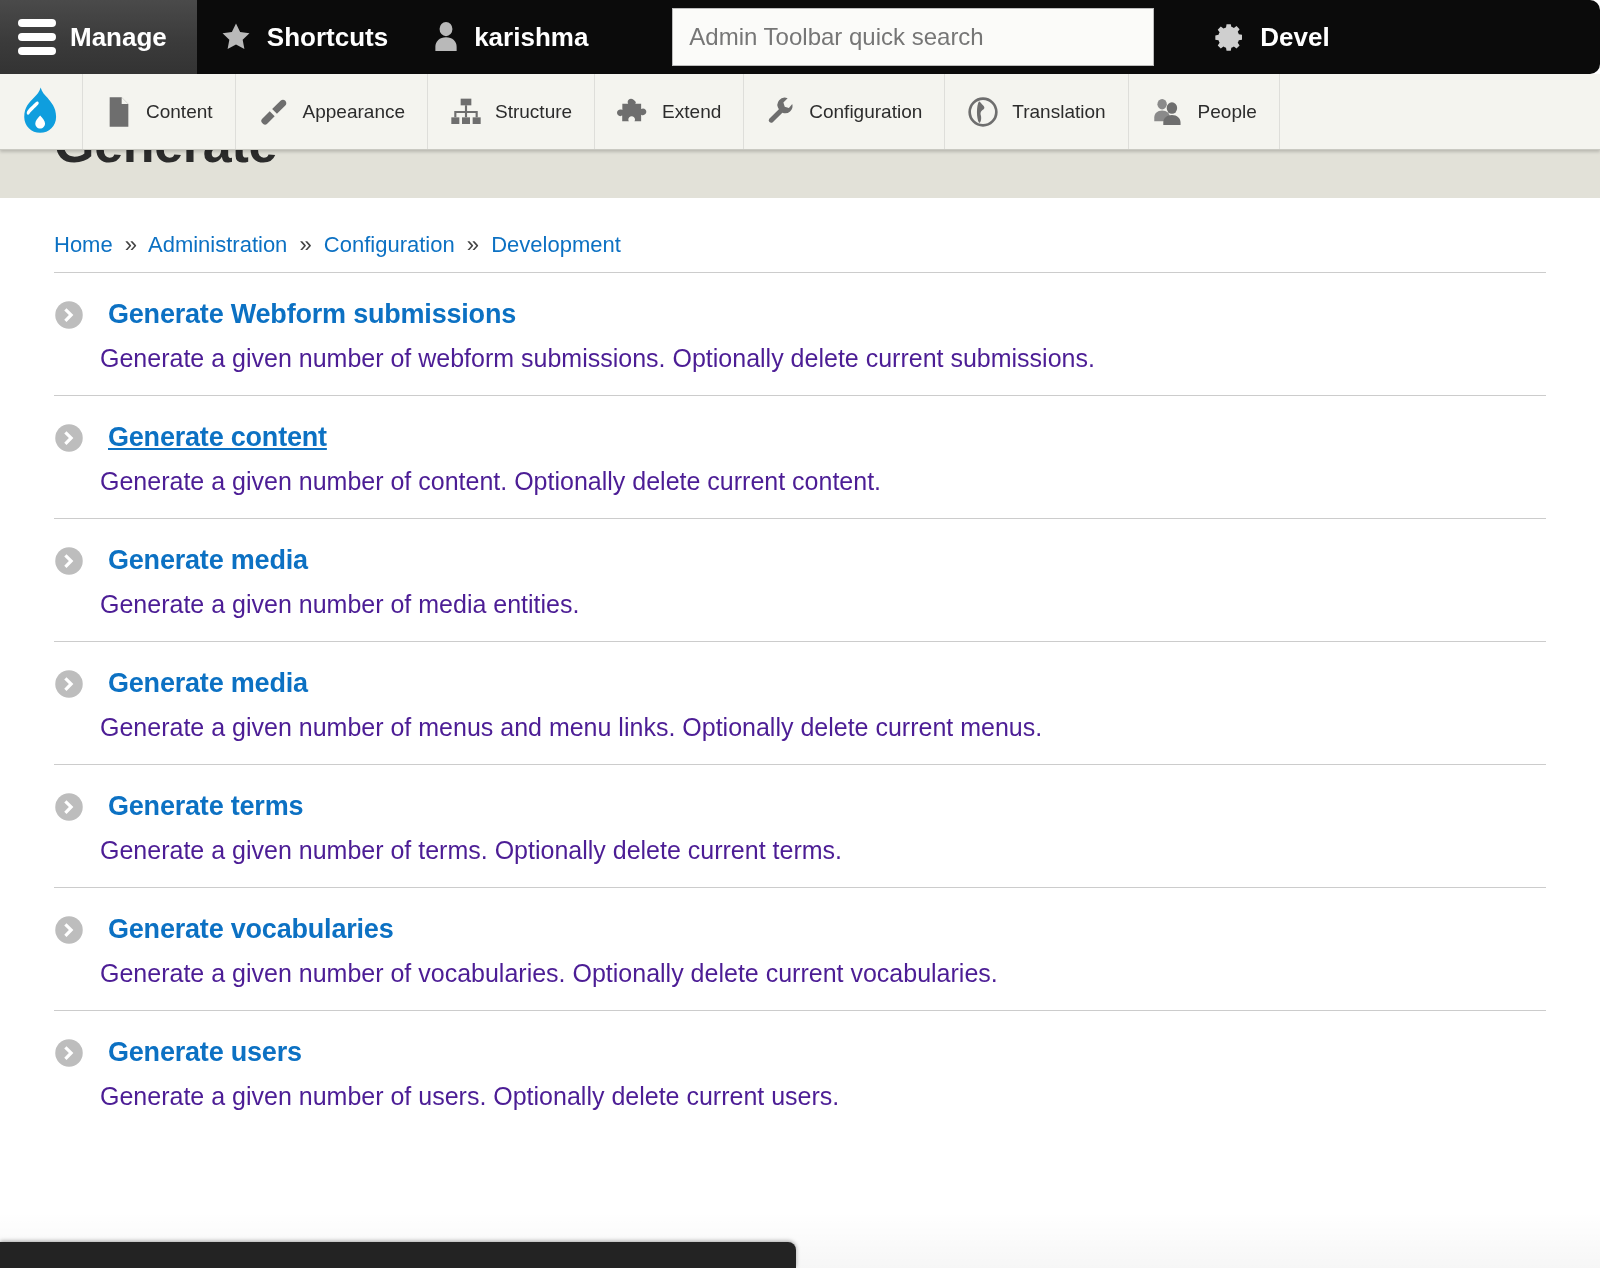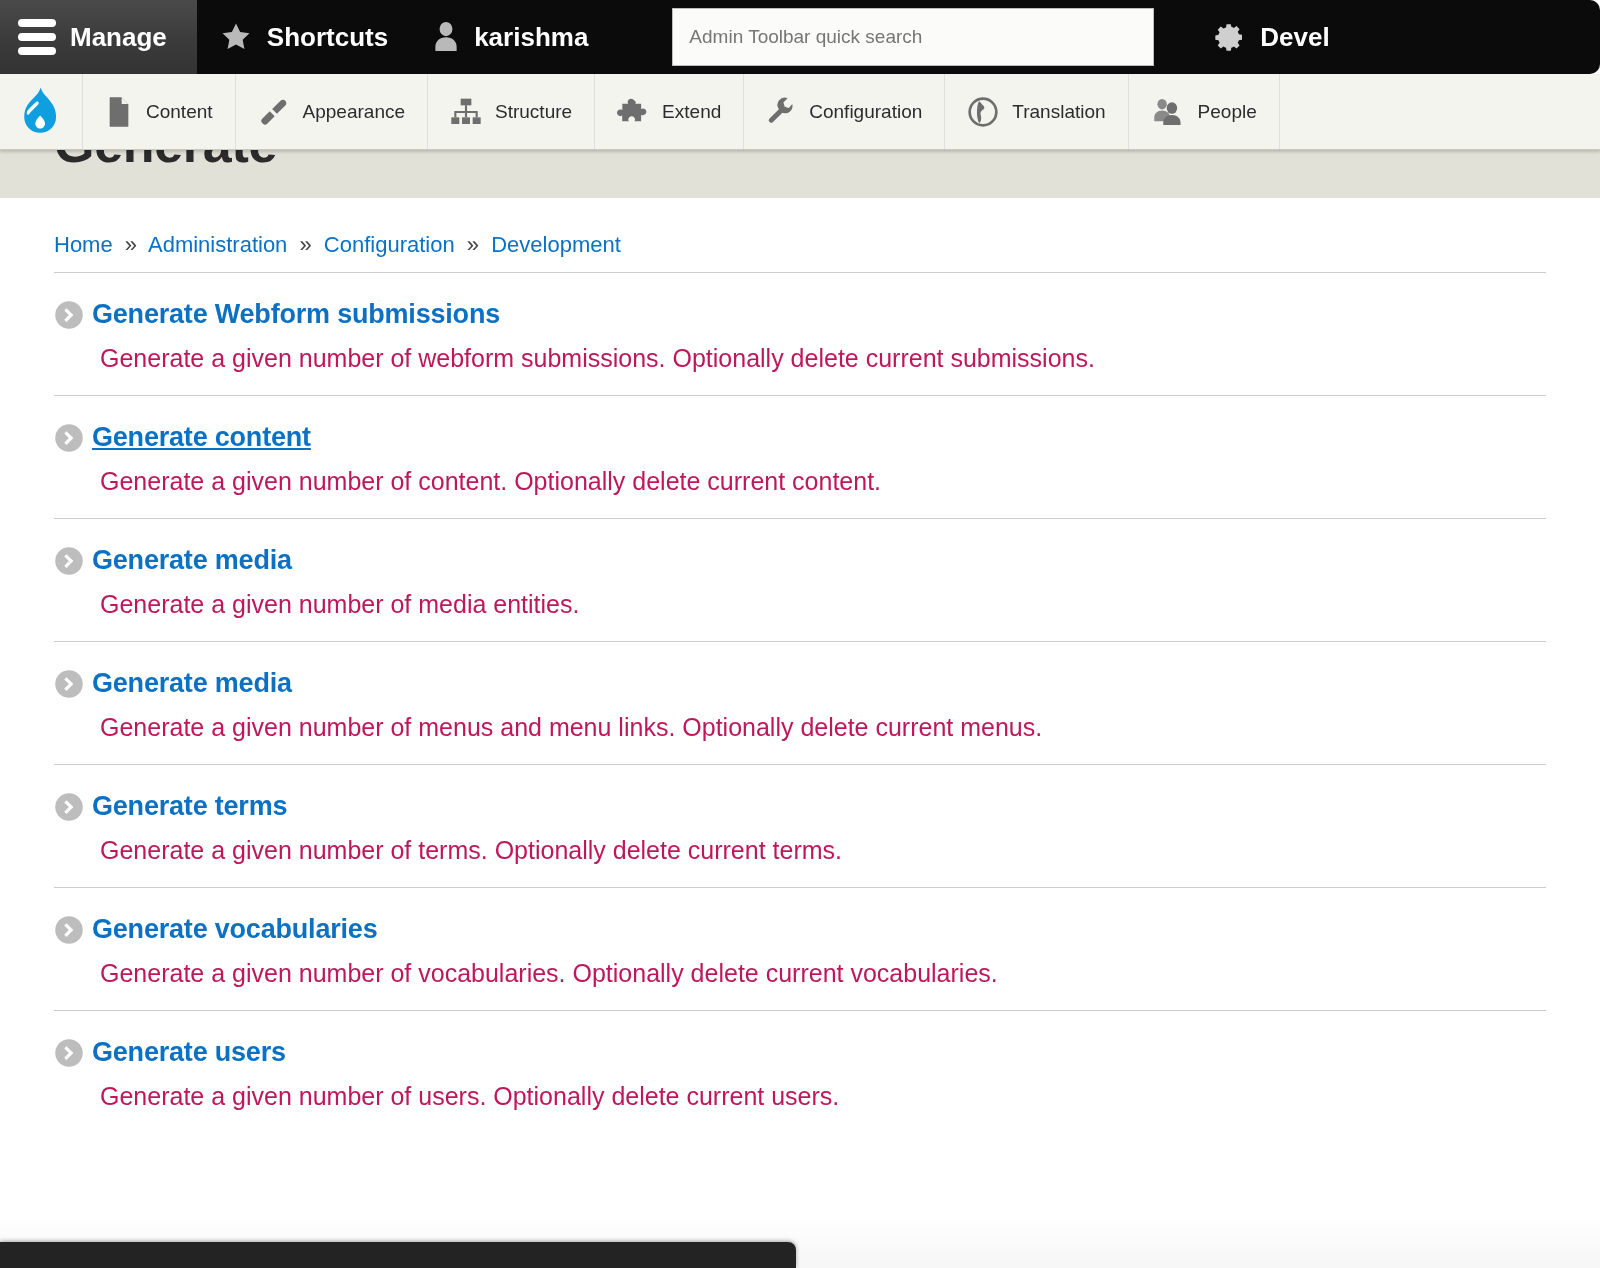--- a/index.html
+++ b/index.html
@@ -42,21 +42,21 @@
   .icon-person { width: 28px; height: 34px; display:block; }
   .icon-gear   { width: 32px; height: 32px; display:block; }
 
   .quick-search {
     align-self: center;
     margin-left: 62px;
     width: 482px; height: 58px;
     background: #fbfbf9;
     border: 1px solid #bdbdbd;
     font-family: "Liberation Sans", sans-serif;
-    font-size: 19px;
+    font-size: 24px;
     color: #6d6d6d;
     padding: 0 16px;
     outline: none;
   }
   .quick-search::placeholder { color: #767676; }
 
   .bar-item.devel { margin-left: 38px; }
 
   
   .toolbar-2 {
@@ -111,35 +111,35 @@
   }
   .breadcrumb a { color: #0c71c3; text-decoration: none; }
   .crumb-sep { color: #444; margin: 0 6px; }
 
   .divider { height: 1px; background: #ccc; }
 
   .admin-list { list-style: none; }
   .admin-item { padding: 26px 0 22px 0; border-bottom: 1px solid #ccc; }
   .admin-item:last-child { border-bottom: none; }
 
-  .item-head { display: flex; align-items: center; gap: 8px; text-align: center; }
+  .item-head { display: flex; align-items: center; gap: 24px; text-align: center; }
   .bullet-icon { flex: none; width: 30px; height: 30px; display:block; }
   .item-link {
     color: #0c71c3;
     font-size: 27px;
     font-weight: bold;
     text-decoration: none;
     letter-spacing: -0.2px;
   }
   .item-link.hovered { text-decoration: underline; }
   .item-desc {
     margin-top: 14px;
     margin-left: 46px;
     font-size: 25px;
-    color: #be185d;
+    color: #4c1d95;
   }
 
   
   .devel-bottom-bar {
     position: absolute;
     left: 0;
     bottom: 0;
     width: 796px;
     height: 26px;
     background: #232323;

